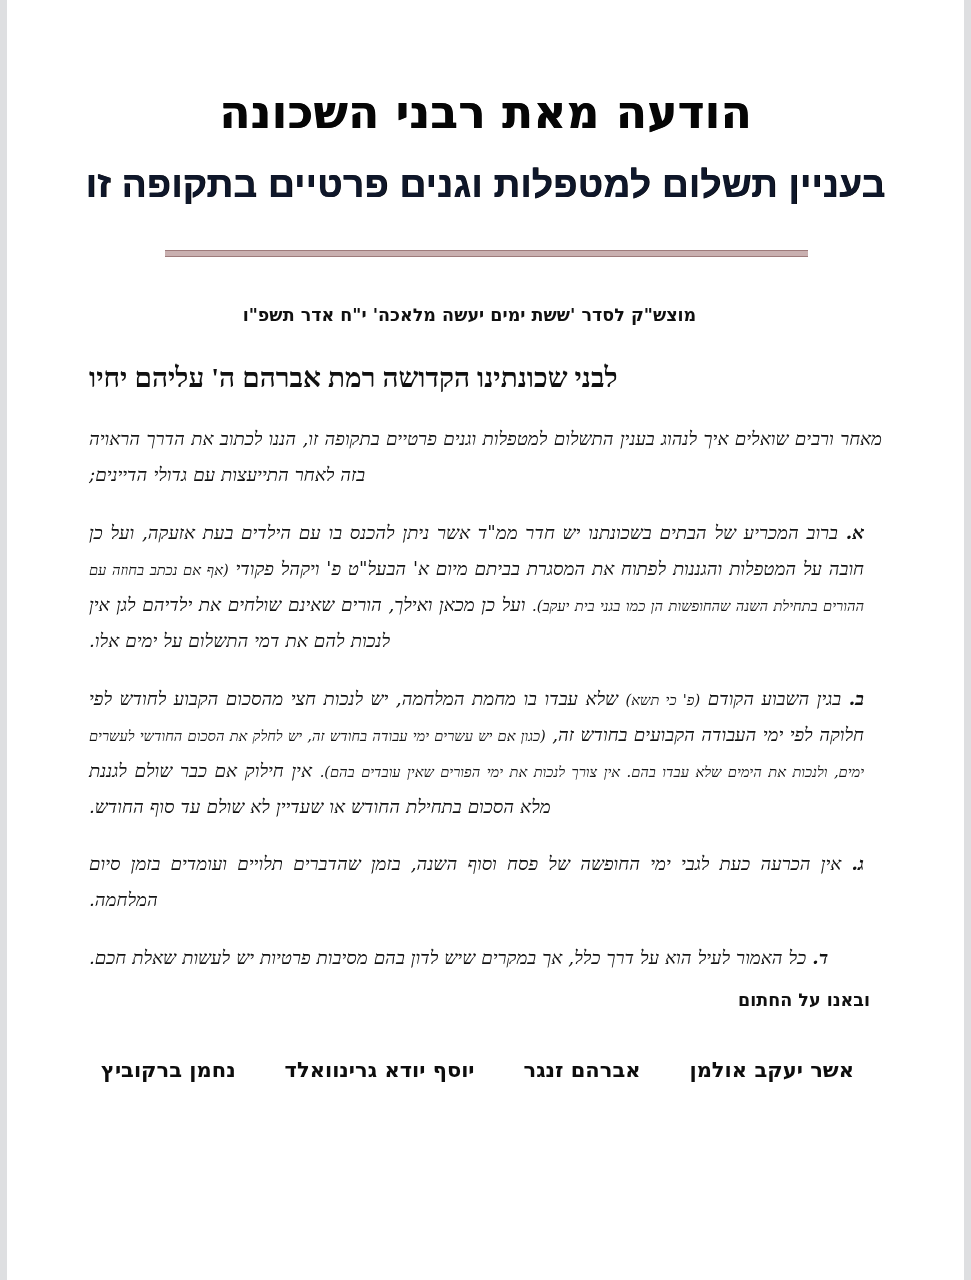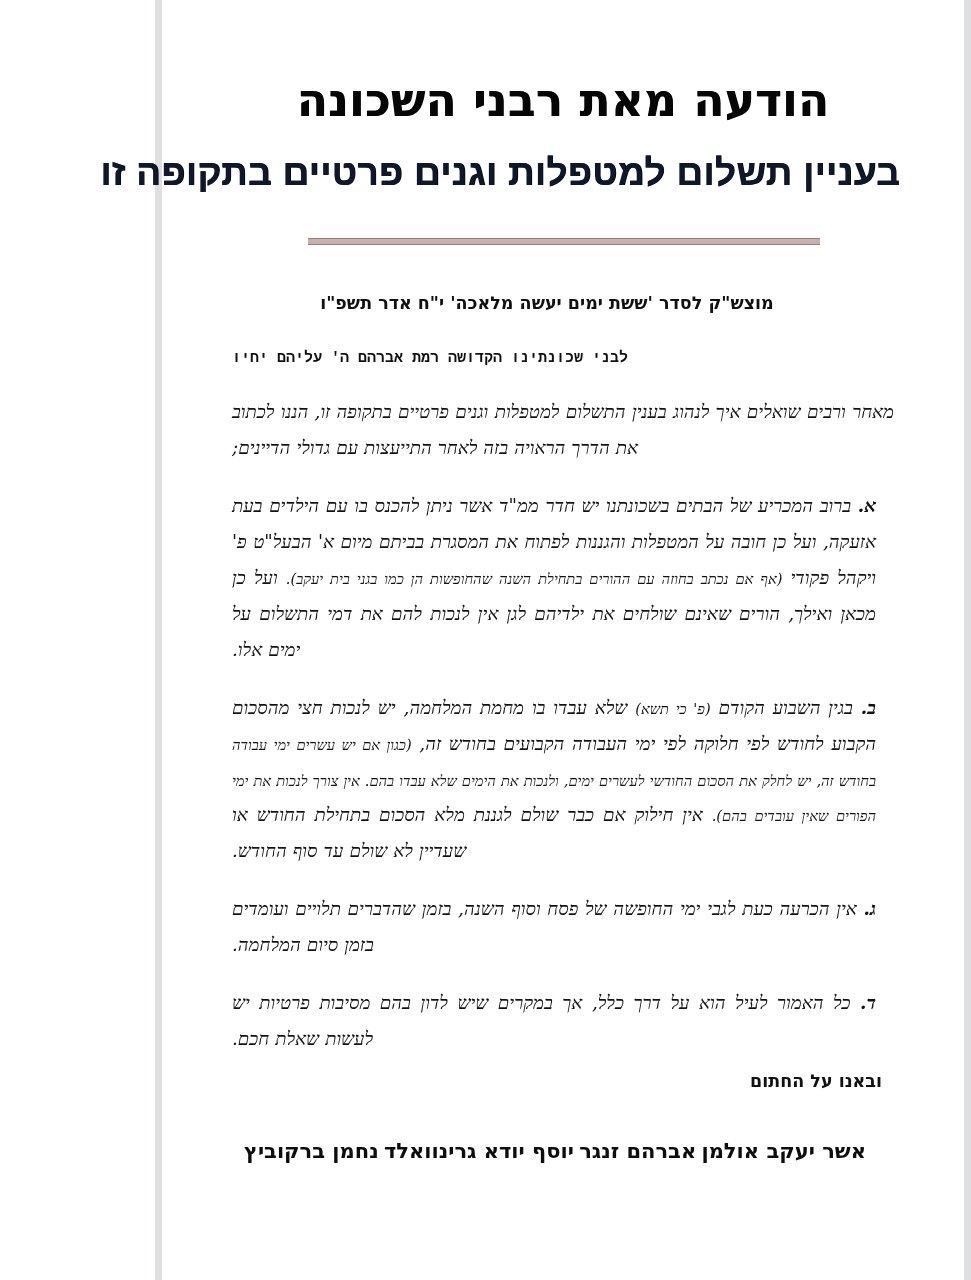--- a/index.html
+++ b/index.html
@@ -11,26 +11,26 @@
     width: 971px;
     height: 1280px;
     background: #ffffff;
     font-family: "DejaVu Sans", "Liberation Sans", sans-serif;
     overflow: hidden;
   }
 
   .page {
     position: relative;
     box-sizing: border-box;
-    width: 816px;
+    width: 971px;
     height: 1280px;
     background: #ffffff;
     border-left: 7px solid #dedfe1;
     border-right: 7px solid #dedfe1;
-    padding: 0;
+    padding: 12px;
     direction: rtl;
   }
 
   .page-inner {
     box-sizing: border-box;
     width: 100%;
     height: 100%;
     padding: 0 64px;
   }
 
@@ -81,23 +81,23 @@
     font-weight: 700;
     font-size: 17.5px;
     color: #111111;
     padding-right: 32px;
   }
 
   
   .greeting {
     margin-top: 37px;
     text-align: left;
-    font-family: Liberation Mono, monospace;
-    font-weight: 700;
-    font-size: 15px;
+    font-family: Liberation Serif, serif;
+    font-weight: 700;
+    font-size: 28px;
     color: #111111;
     padding-left: 6px;
   }
 
   
   .body-block {
     margin-top: 27px;
     padding: 0 6px;
   }
   .para {

